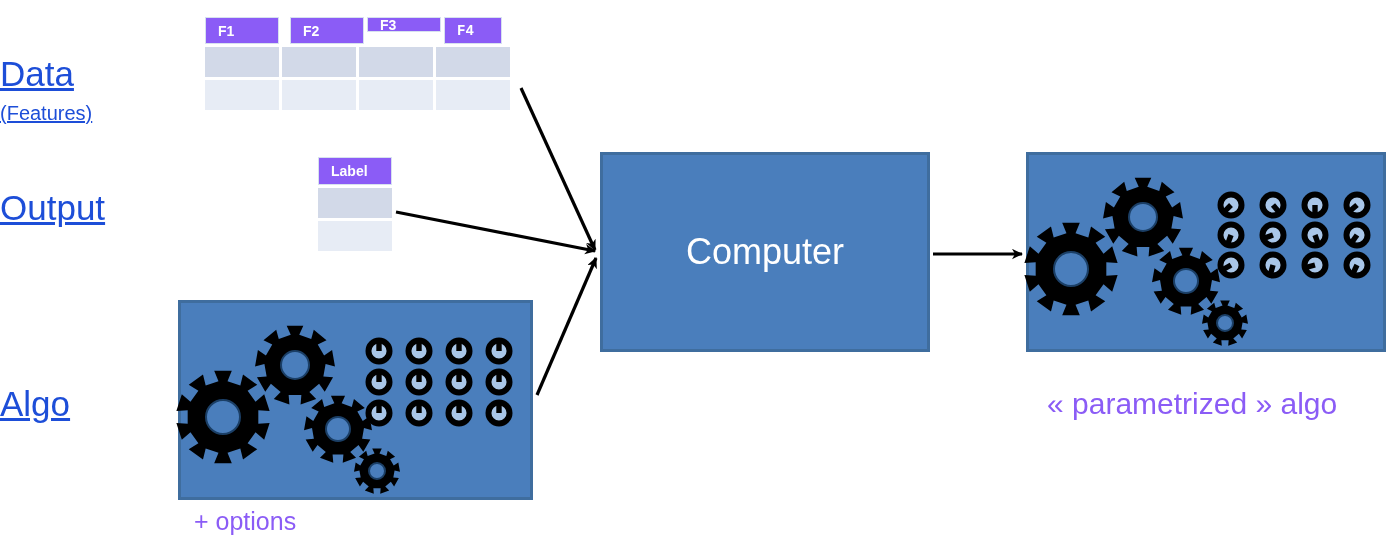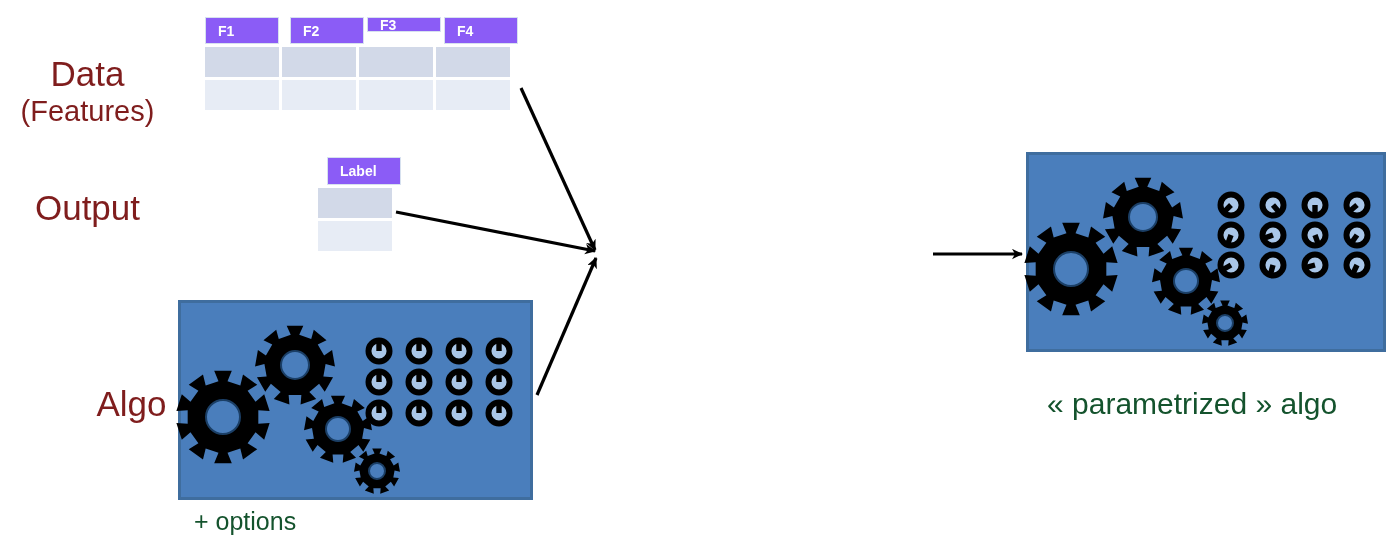--- a/index.html
+++ b/index.html
@@ -8,25 +8,26 @@
     background:#ffffff;
     font-family:"Liberation Sans", sans-serif;
     overflow:hidden;
     position:relative;
   }
   .canvas{position:absolute;left:0;top:0;width:1399px;height:546px;}
   .abs{position:absolute;}
 
   
   .rowlabel{
-    text-align:center;color:#7f1d1d;
+    color:#1d4ed8;
     line-height:1.05;
+    text-decoration:underline;
   }
   .rowlabel .big{font-size:35px;display:block;letter-spacing:0px;}
-  .rowlabel .small{font-size:29px;display:block;margin-top:3px;}
+  .rowlabel .small{font-size:20px;display:block;margin-top:10px;}
 
   
   .tbl{position:absolute;display:flex;flex-direction:column;}
   .tbl .trow{display:flex;}
   .cell{
     box-sizing:border-box;
     margin:0 3px 3px 0;
   }
   .cell.head{
     background:#8b5cf6;
@@ -46,67 +47,67 @@
     background:#4a7ebc;
     border:3px solid #3f6d9e;
     box-sizing:border-box;
   }
   .box.plain{
     display:flex;align-items:center;justify-content:center;
     color:#ffffff;font-size:36px;
   }
 
   
-  .caption{position:absolute;color:#14532d;font-size:25px;white-space:nowrap;}
+  .caption{position:absolute;color:#8b5cf6;font-size:25px;white-space:nowrap;}
   .caption.big{font-size:30px;}
 
   svg{display:block;overflow:visible;}
 </style>
 </head>
 <body>
 
 <div class="canvas">
 
   <div class="abs rowlabel" style="left:0px;top:56px;width:175px;">
     <span class="big">Data</span>
     <span class="small">(Features)</span>
   </div>
 
   <div class="abs rowlabel" style="left:0px;top:190px;width:175px;">
     <span class="big">Output</span>
   </div>
 
-  <div class="abs rowlabel" style="left:0px;top:386px;width:175px;margin-left:44px;">
+  <div class="abs rowlabel" style="left:0px;top:386px;width:175px;">
     <span class="big">Algo</span>
   </div>
 
   <div class="tbl" id="feature-table" style="left:205px;top:17px;">
       <div class="trow">
         <div class="cell head" style="width: 74px; height: 27px;">F1</div>
         <div class="cell head" style="width: 74px; height: 27px; margin-left: 8px;">F2</div>
         <div class="cell head" style="width: 74px; height: 15px;">F3</div>
-        <div class="cell head" style="width: 74px; height: 27px;">F4</div>
+        <div class="cell head" style="width: 58px; height: 27px; font-family: Liberation Mono, monospace;">F4</div>
       </div>
       <div class="trow">
         <div class="cell r1" style="width: 74px; height: 30px;"></div>
         <div class="cell r1" style="width: 74px; height: 30px;"></div>
         <div class="cell r1" style="width: 74px; height: 30px;"></div>
         <div class="cell r1" style="width: 74px; height: 30px;"></div>
       </div>
       <div class="trow">
         <div class="cell r2" style="width: 74px; height: 30px;"></div>
         <div class="cell r2" style="width: 74px; height: 30px;"></div>
         <div class="cell r2" style="width: 74px; height: 30px;"></div>
         <div class="cell r2" style="width: 74px; height: 30px;"></div>
       </div>
     </div>
 
   <div class="tbl" id="label-table" style="left:318px;top:157px;">
       <div class="trow">
-        <div class="cell head" style="width: 74px; height: 28px; margin-left: 9px;">Label</div>
+        <div class="cell head" style="width: 74px; height: 28px;">Label</div>
       </div>
       <div class="trow">
         <div class="cell r1" style="width: 74px; height: 30px;"></div>
       </div>
       <div class="trow">
         <div class="cell r2" style="width: 74px; height: 30px;"></div>
       </div>
     </div>
 
   <div class="box" id="algo-box" style="left:178px;top:300px;width:355px;height:200px;">
@@ -144,20 +145,23 @@
           <line x1="238" y1="110" x2="238.00" y2="97.17" stroke="#000000" stroke-width="5.40" stroke-linecap="butt"></line>
           <circle cx="278" cy="110" r="10.530000000000001" fill="#a9c6e8" stroke="#000000" stroke-width="5.94"></circle>
           <line x1="278" y1="110" x2="278.00" y2="97.17" stroke="#000000" stroke-width="5.40" stroke-linecap="butt"></line>
           <circle cx="318" cy="110" r="10.530000000000001" fill="#a9c6e8" stroke="#000000" stroke-width="5.94"></circle>
           <line x1="318" y1="110" x2="318.00" y2="97.17" stroke="#000000" stroke-width="5.40" stroke-linecap="butt"></line>
         </g>
     </svg>
   </div>
   <div class="caption" style="left:194px;top:507px;">+ options</div>
 
+  <div class="box plain" id="computer-box" style="left:600px;top:152px;width:330px;height:200px;">
+    <span>Computer</span>
+  </div>
 
   <div class="box" id="result-box" style="left:1026px;top:152px;width:360px;height:200px;">
     <svg width="354" height="194" viewBox="0 0 354 194">
       <g id="result-gears">
           <path d="M33.19,67.83 L50.81,67.83 L46.51,78.33 L59.32,82.49 L62.01,71.47 L76.26,81.83 L66.61,87.79 L74.53,98.69 L83.19,91.36 L88.63,108.11 L77.32,107.26 L77.32,120.74 L88.63,119.89 L83.19,136.64 L74.53,129.31 L66.61,140.21 L76.26,146.17 L62.01,156.53 L59.32,145.51 L46.51,149.67 L50.81,160.17 L33.19,160.17 L37.49,149.67 L24.68,145.51 L21.99,156.53 L7.74,146.17 L17.39,140.21 L9.47,129.31 L0.81,136.64 L-4.63,119.89 L6.68,120.74 L6.68,107.26 L-4.63,108.11 L0.81,91.36 L9.47,98.69 L17.39,87.79 L7.74,81.83 L21.99,71.47 L24.68,82.49 L37.49,78.33 Z" fill="#000000"></path>
           <circle cx="42" cy="114" r="17" fill="#4a7ebc" stroke="#1b3f66" stroke-width="2"></circle>
           <path d="M105.68,22.87 L122.32,22.87 L118.26,31.70 L130.22,36.05 L132.78,26.68 L145.52,37.37 L136.74,41.52 L143.10,52.54 L151.09,47.02 L153.98,63.40 L144.58,60.93 L142.37,73.46 L152.04,74.36 L143.73,88.77 L138.11,80.84 L128.37,89.02 L135.20,95.92 L119.57,101.61 L120.36,91.93 L107.64,91.93 L108.43,101.61 L92.80,95.92 L99.63,89.02 L89.89,80.84 L84.27,88.77 L75.96,74.36 L85.63,73.46 L83.42,60.93 L74.02,63.40 L76.91,47.02 L84.90,52.54 L91.26,41.52 L82.48,37.37 L95.22,26.68 L97.78,36.05 L109.74,31.70 Z" fill="#000000"></path>
           <circle cx="114" cy="62" r="14" fill="#4a7ebc" stroke="#1b3f66" stroke-width="2"></circle>
           <path d="M149.93,92.74 L164.07,92.74 L160.62,100.24 L170.78,103.94 L172.96,95.98 L183.79,105.07 L176.33,108.60 L181.74,117.96 L188.52,113.26 L190.98,127.19 L182.99,125.09 L181.12,135.74 L189.34,136.51 L182.27,148.75 L177.50,142.01 L169.21,148.97 L175.02,154.83 L161.73,159.67 L162.41,151.44 L151.59,151.44 L152.27,159.67 L138.98,154.83 L144.79,148.97 L136.50,142.01 L131.73,148.75 L124.66,136.51 L132.88,135.74 L131.01,125.09 L123.02,127.19 L125.48,113.26 L132.26,117.96 L137.67,108.60 L130.21,105.07 L141.04,95.98 L143.22,103.94 L153.38,100.24 Z" fill="#000000"></path>
           <circle cx="157" cy="126" r="12" fill="#4a7ebc" stroke="#1b3f66" stroke-width="2"></circle>

